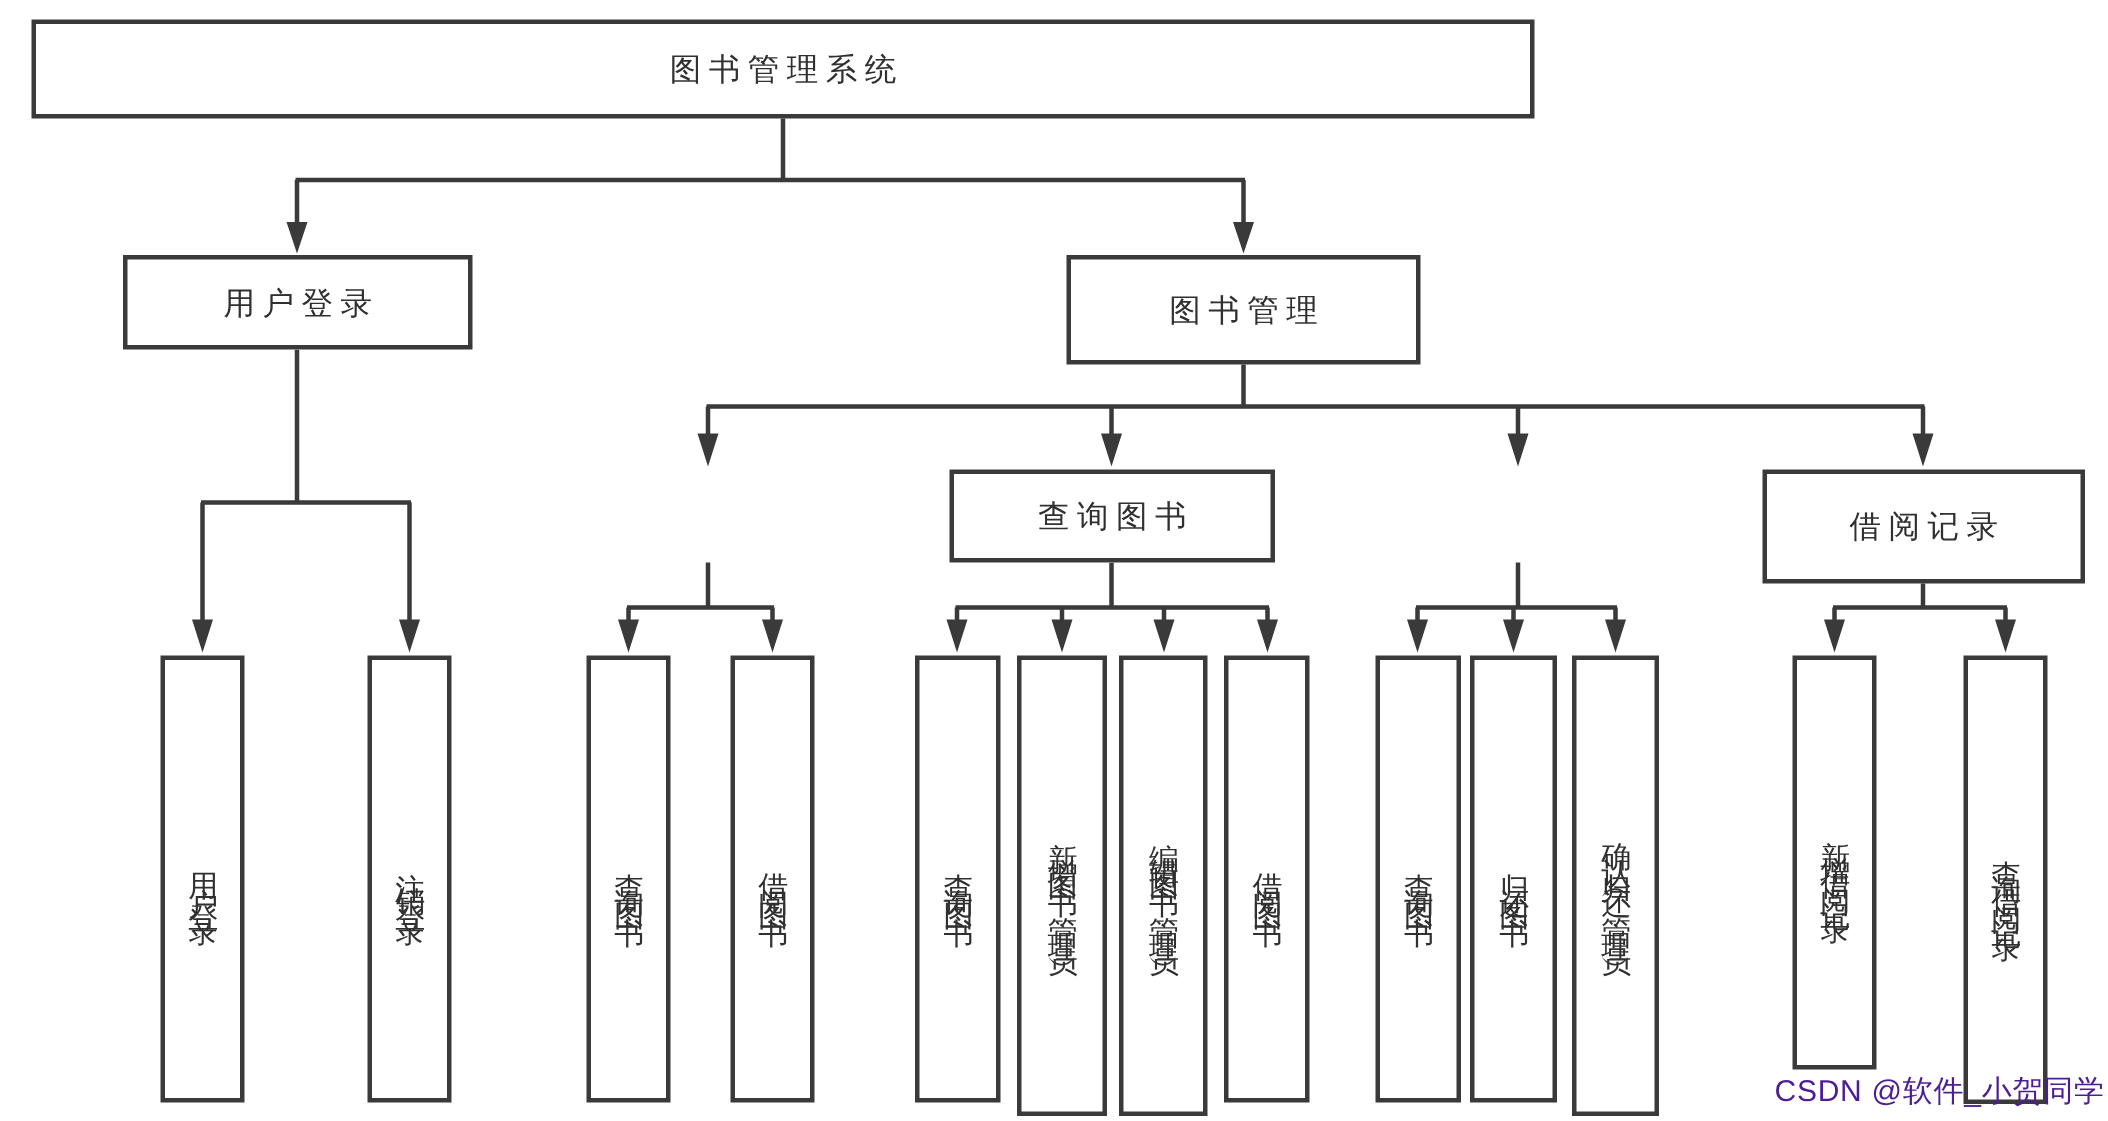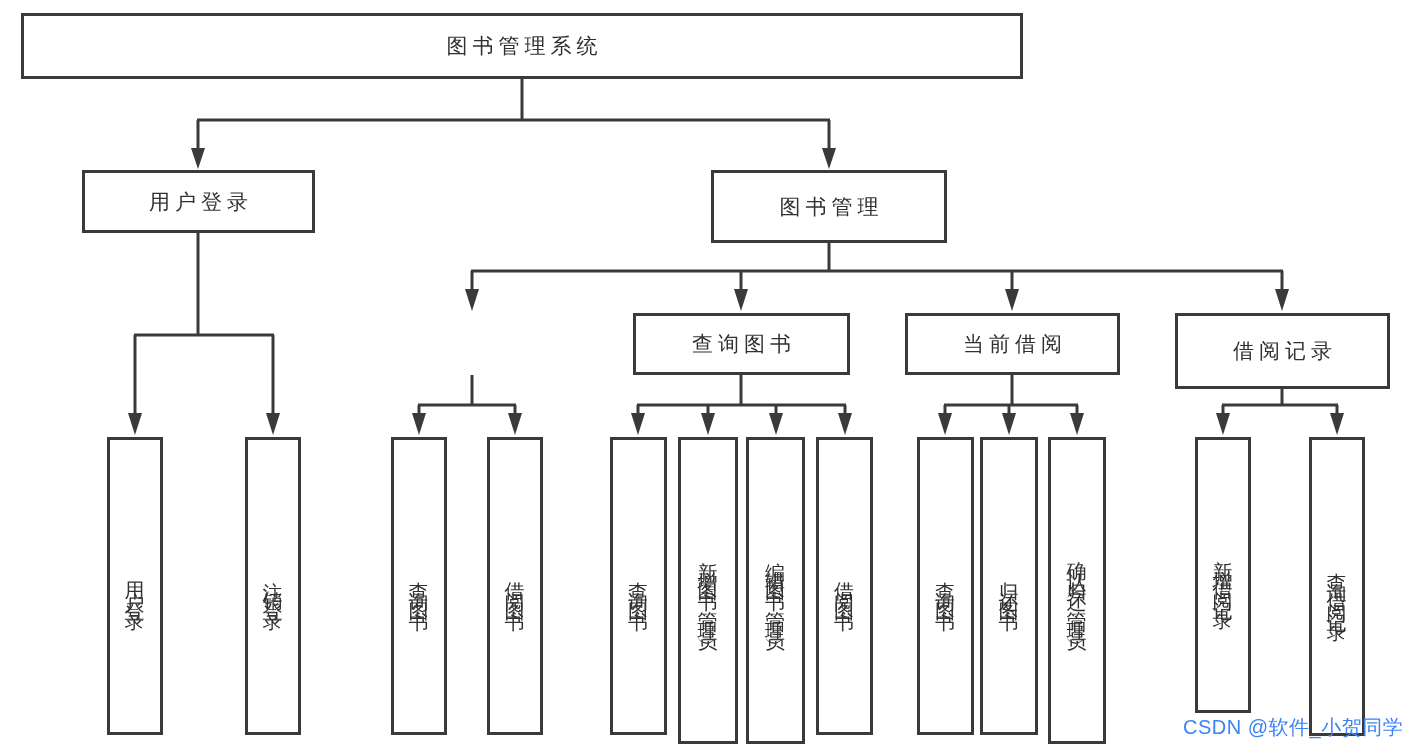--- a/index.html
+++ b/index.html
@@ -13,21 +13,21 @@
     display:flex;align-items:center;justify-content:center;z-index:2;
   }
   .node .lbl{white-space:nowrap;}
   .h .lbl{font-size:21px;letter-spacing:5px;text-indent:5px;}
   .v .lbl{
     writing-mode:vertical-rl;text-orientation:mixed;
     font-size:20px;line-height:1.1;letter-spacing:10px;white-space:normal;
   }
   .watermark{
     position:absolute;left:1183px;top:714px;z-index:5;
-    font-size:20px;color:#3b82f6;letter-spacing:0.5px;white-space:nowrap;
+    font-size:20px;color:#4c1d95;letter-spacing:0.5px;white-space:nowrap;
   }
 </style>
 </head>
 <body>
 
 <div class="canvas">
 
   <svg class="connectors" width="1405" height="747" viewBox="0 0 1405 747">
     <g stroke="#3a3a3a" stroke-width="3" fill="none">
       <path d="M522,68 V121 M197,120 H830 M198,120 V150 M829,120 V150"></path>
@@ -57,23 +57,20 @@
 
   <div class="node h" style="left:82px;top:170px;width:233px;height:63px">
     <span class="lbl">用户登录</span>
   </div>
   <div class="node h" style="left:711px;top:170px;width:236px;height:73px">
     <span class="lbl">图书管理</span>
   </div>
 
   <div class="node h" style="left:633px;top:313px;width:217px;height:62px">
     <span class="lbl">查询图书</span>
-  </div>
-  <div class="node h" style="left:905px;top:313px;width:215px;height:62px">
-    <span class="lbl">当前借阅</span>
   </div>
   <div class="node h" style="left:1175px;top:313px;width:215px;height:76px">
     <span class="lbl">借阅记录</span>
   </div>
 
   <div class="node v" style="left:107px;top:437px;width:56px;height:298px">
     <span class="lbl">用户登录</span>
   </div>
   <div class="node v" style="left:245px;top:437px;width:56px;height:298px">
     <span class="lbl">注销登录</span>

